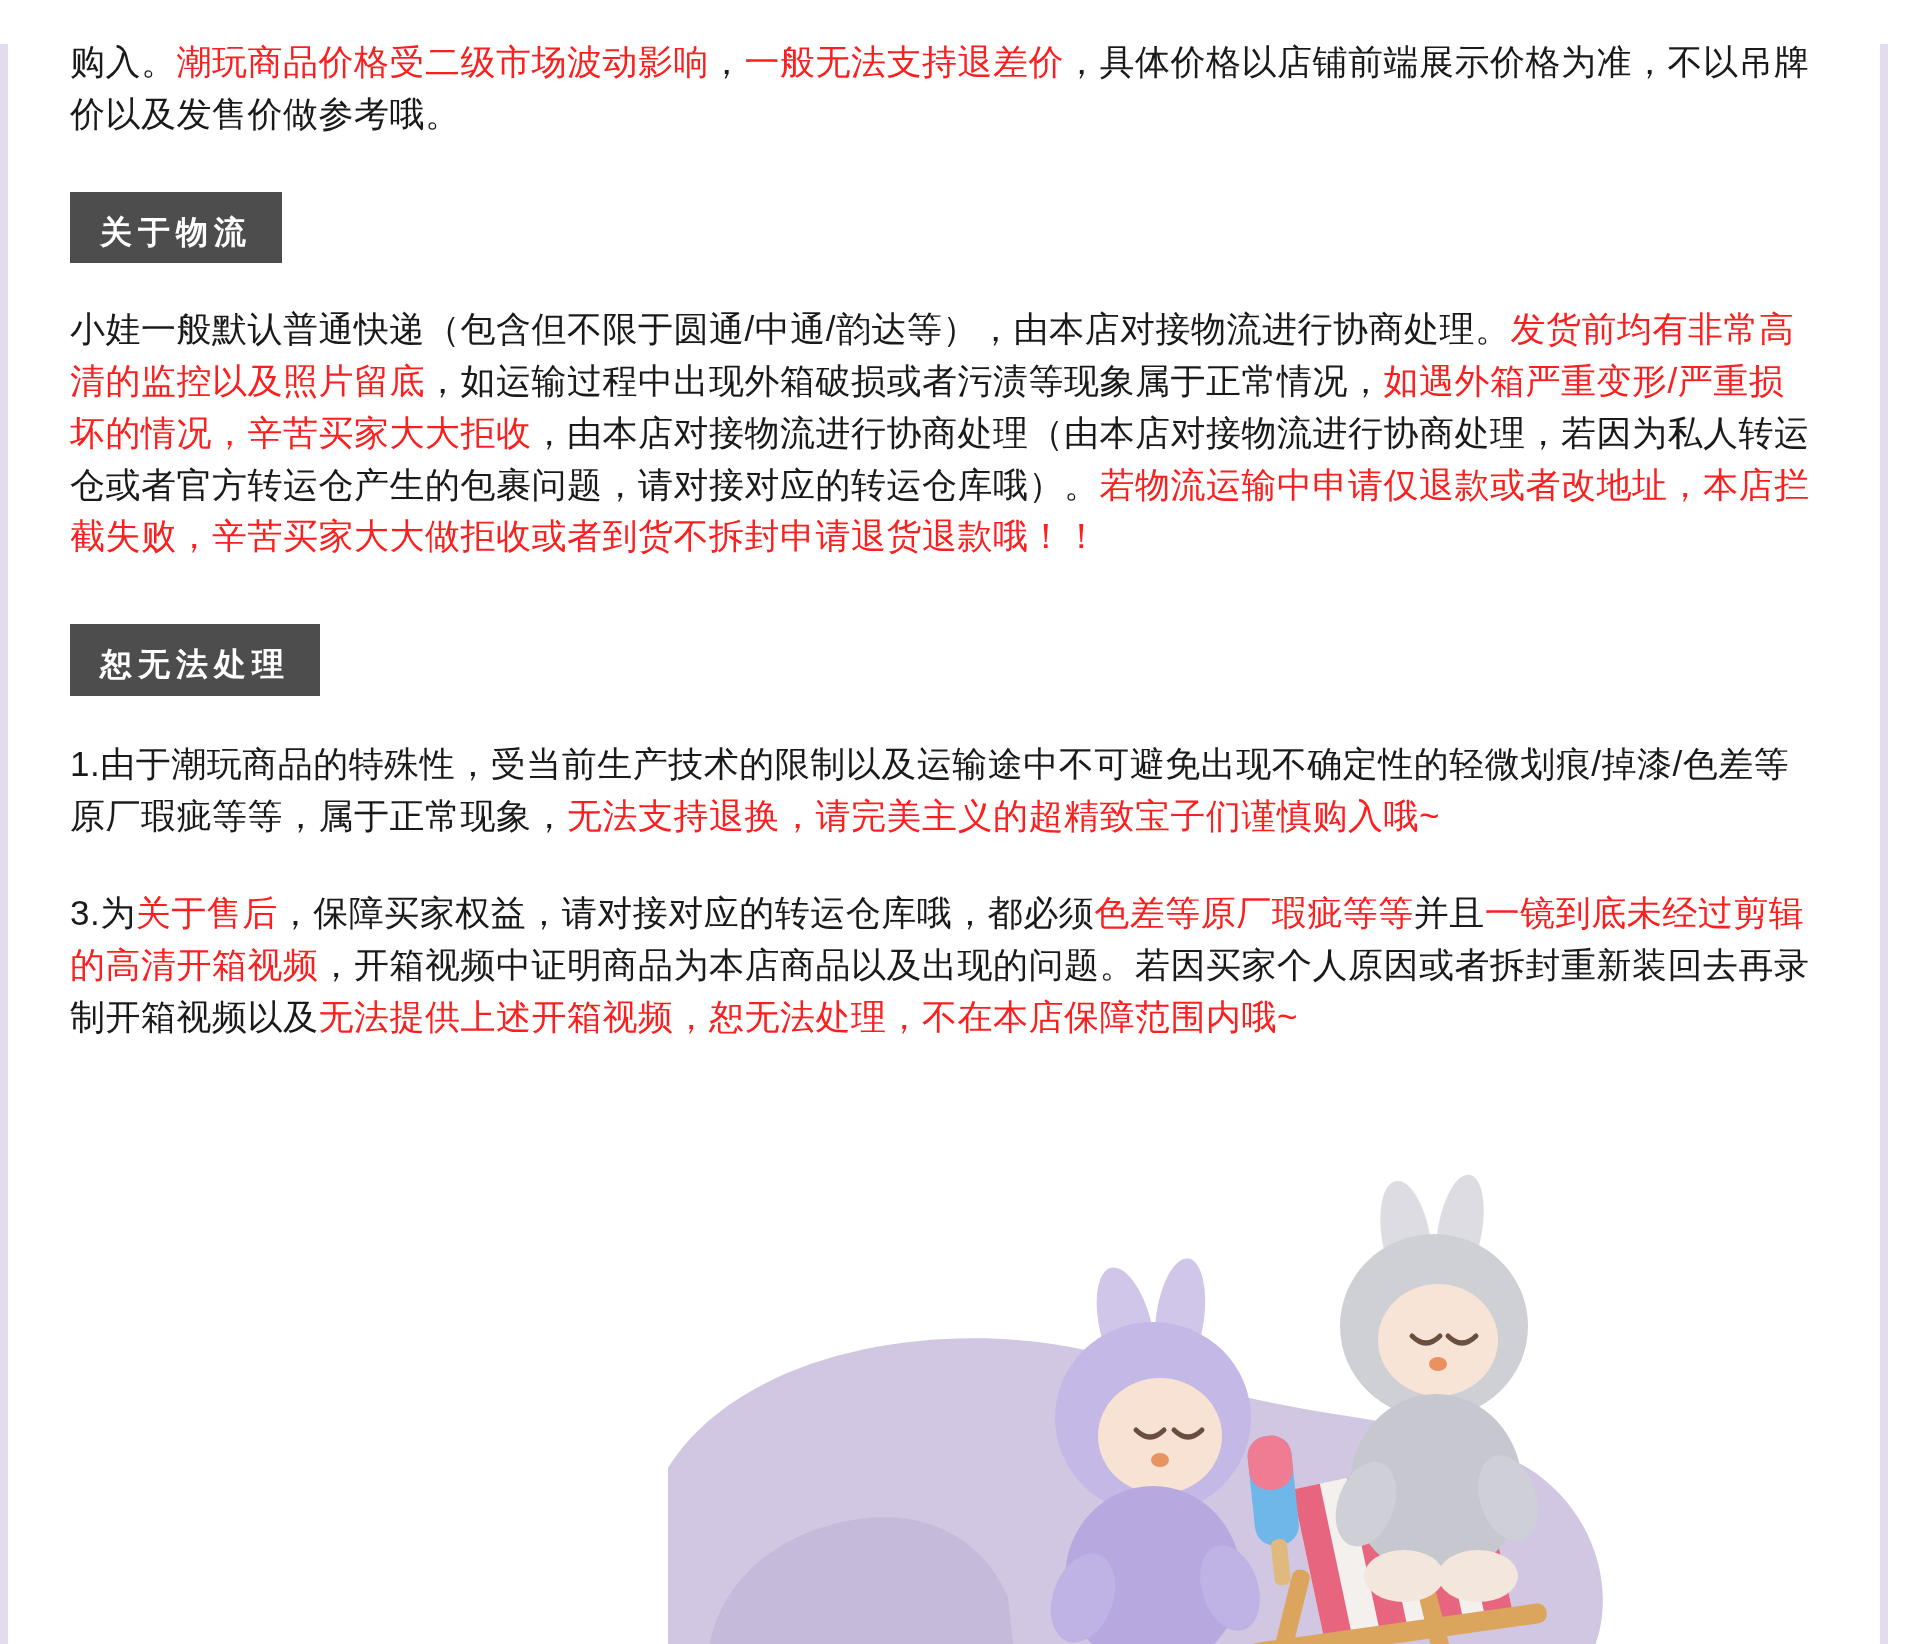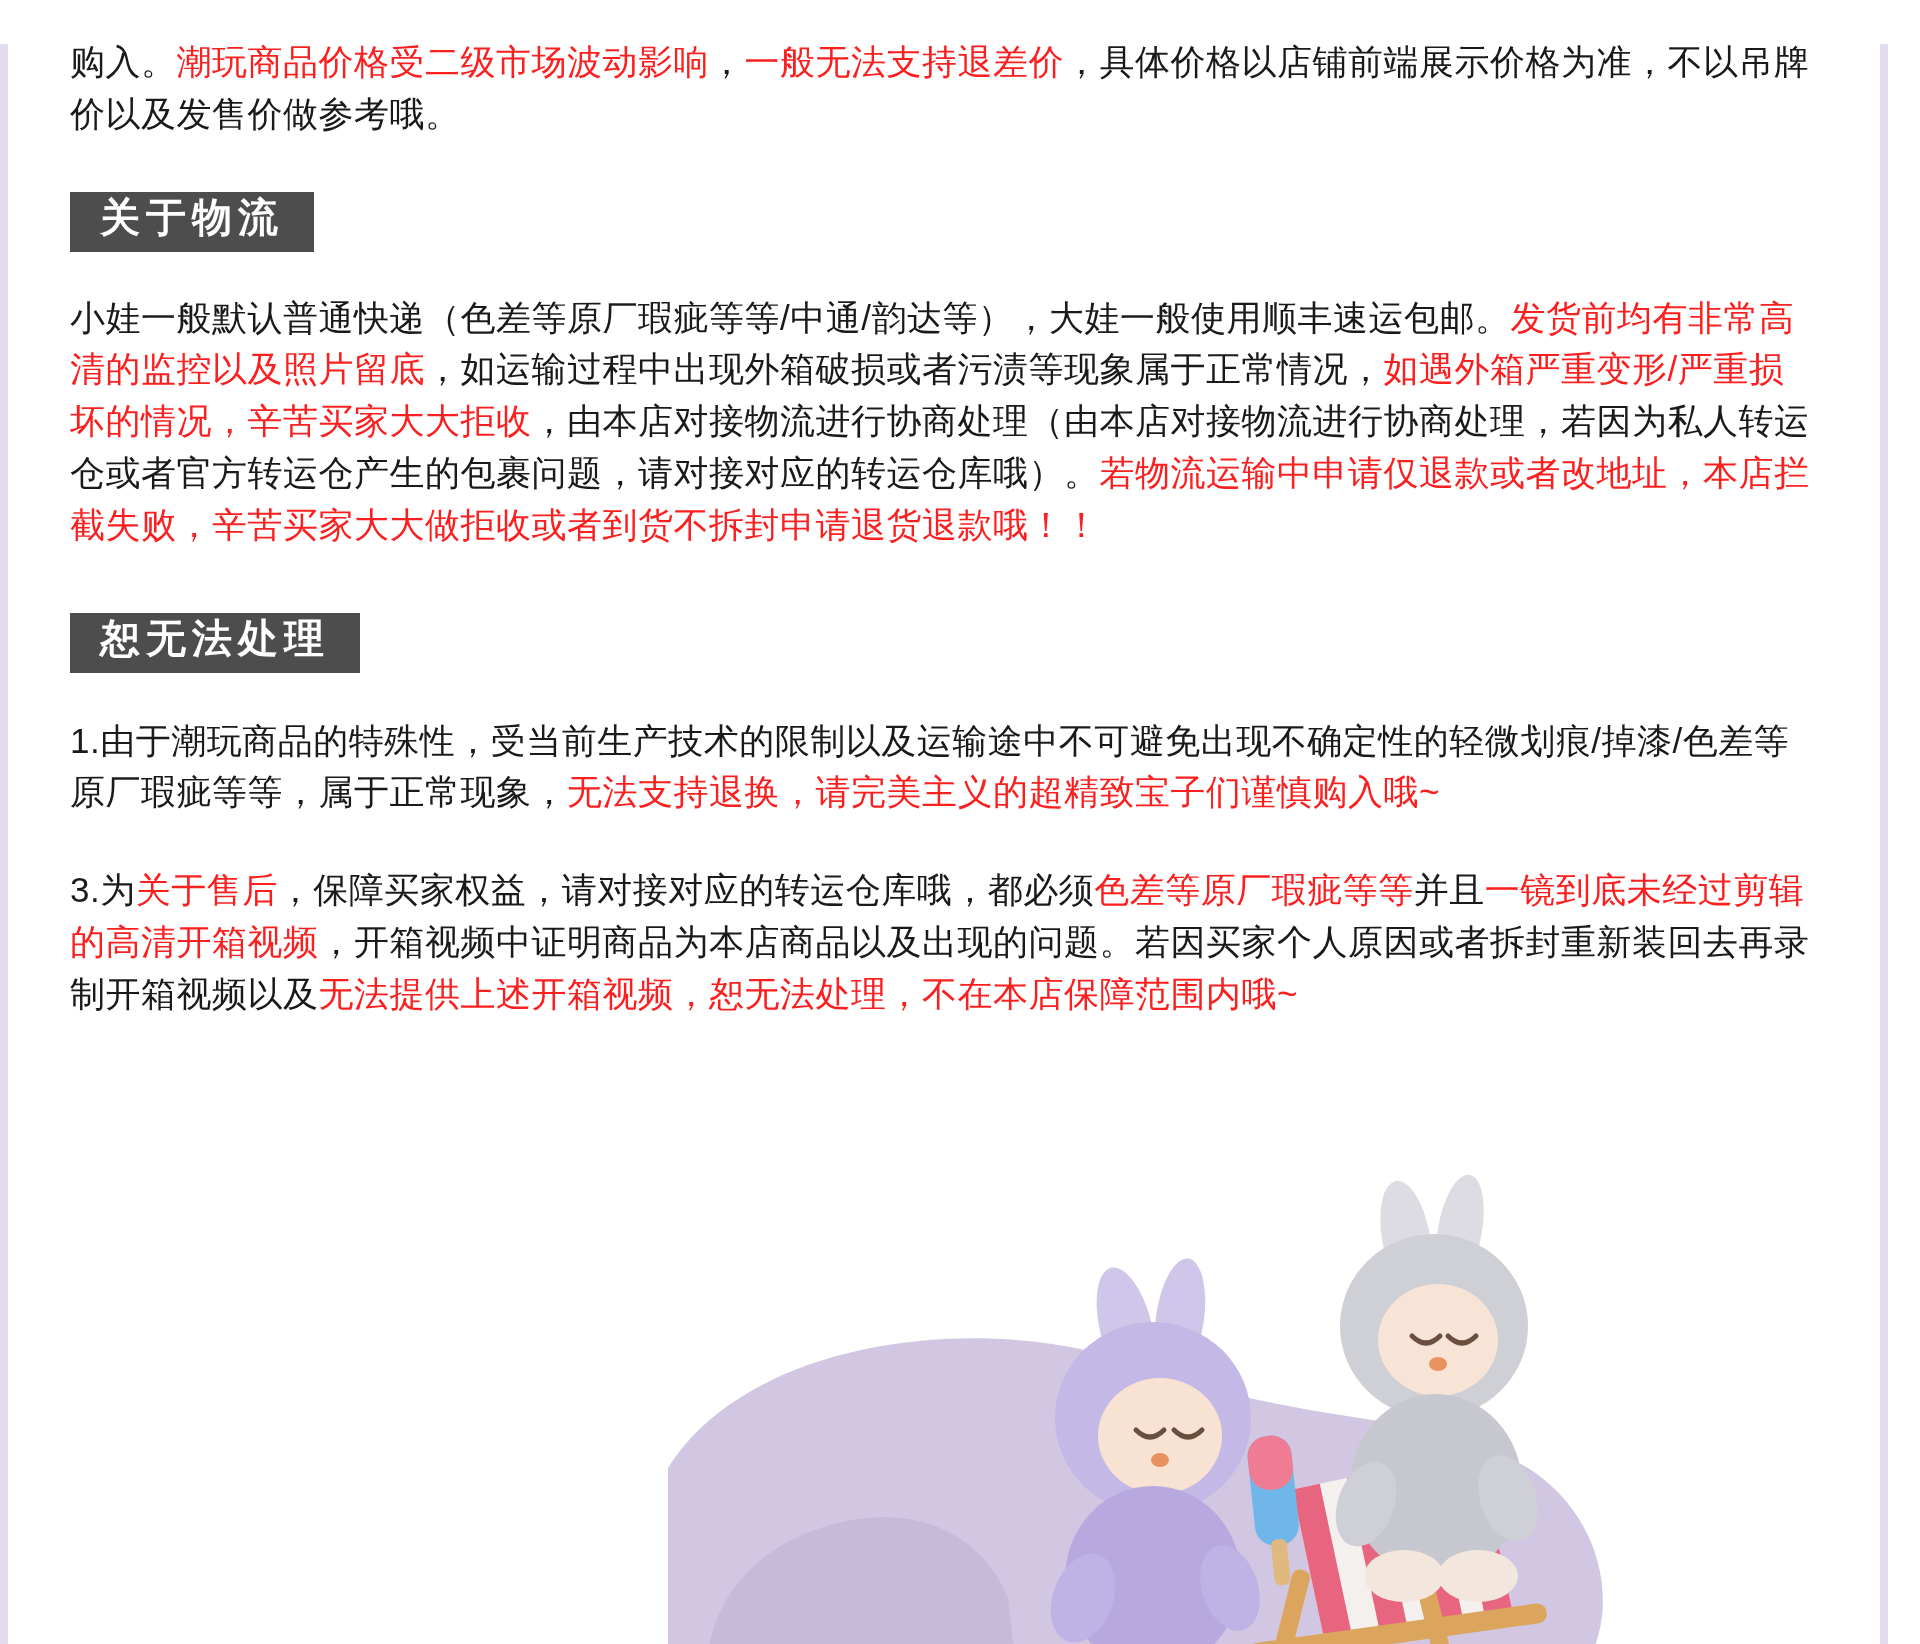--- a/index.html
+++ b/index.html
@@ -42,24 +42,24 @@
     margin-top: -8px;
   }
   .red {
     color: #fb1f1f;
   }
 
   .section-heading {
     display: inline-block;
     background: #4d4d4d;
     color: #ffffff;
-    font-size: 40px;
+    font-size: 32px;
     font-weight: bold;
     letter-spacing: 6px;
-    padding: 4px 30px 14px 30px;
+    padding: 24px 30px 14px 30px;
     line-height: 1.05;
   }
   .heading-wrap {
     margin-top: 52px;
     margin-bottom: 40px;
   }
   .heading-wrap.second {
     margin-top: 62px;
     margin-bottom: 42px;
   }
@@ -139,21 +139,21 @@
   </svg>
 
   <div class="content">
 
     <p class="para top"><span>购入。</span><span class="red">潮玩商品价格受二级市场波动影响</span><span>，</span><span class="red">一般无法支持退差价</span><span>，具体价格以店铺前端展</span><span>示价格为准，不以吊牌价以及发售价做参考哦。</span></p>
 
     <div class="heading-wrap">
       <span class="section-heading">关于物流</span>
     </div>
 
-    <p class="para"><span>小娃一般默认普通快递（色差等原厂瑕疵等等/中通/韵达等），大娃一般使用顺丰速运包邮。</span><span class="red">发货前均有非常高清的监控以及照片留底</span><span>，如运输过程中出现外箱破损或者污渍等现象属于正常情况，</span><span class="red">如遇外箱严重变形/严重损坏的情况，辛苦买家大大拒收</span><span>，由本店对接物流进行协商处理（由本店对接物流进行协商处理，若因为私人转运仓或者官方转运仓产生的包裹问题，请对接对应的转运仓库哦）。</span><span class="red">若物流运输中申请仅退款或者改地址，本店拦截失败，辛苦买家大大做拒收或者到货不拆封申请退货退款哦！！</span></p>
+    <p class="para"><span>小娃一般默认普通快递（包含但不限于圆通/中通/韵达等），由本店对接物流进行协商处理。</span><span class="red">发货前均有非常高清的监控以及照片留底</span><span>，如运输过程中出现外箱破损或者污渍等现象属于正常情况，</span><span class="red">如遇外箱严重变形/严重损坏的情况，辛苦买家大大拒收</span><span>，由本店对接物流进行协商处理（由本店对接物流进行协商处理，若因为私人转运仓或者官方转运仓产生的包裹问题，请对接对应的转运仓库哦）。</span><span class="red">若物流运输中申请仅退款或者改地址，本店拦截失败，辛苦买家大大做拒收或者到货不拆封申请退货退款哦！！</span></p>
 
     <div class="heading-wrap second">
       <span class="section-heading">恕无法处理</span>
     </div>
 
     <p class="para"><span>1.由于潮玩商品的特殊性，受当前生产技术的限制以及运输途中不可避免出现不确定性的轻微划痕/掉漆/色差等原厂瑕疵等等，属于正常现象，</span><span class="red">无法支持退换，请完美主义的超精致宝子们谨慎购入哦~</span></p>
 
     <div class="block-gap"></div>
 
     <p class="para"><span>3.为</span><span class="red">关于售后</span><span>，保障买家权益，请对接对应的转运仓库哦，都必须</span><span class="red">色差等原厂瑕疵等等</span><span>并且</span><span class="red">一镜到底未经过剪辑的高清开箱视频</span><span>，开箱视频中证明商品为本店商品以及出现的问题。若因买家个人原因或者拆封重新装回去再录制开箱视频以及</span><span class="red">无法提供上述开箱视频，恕无法处理，不在本店保障范围内哦~</span></p>

